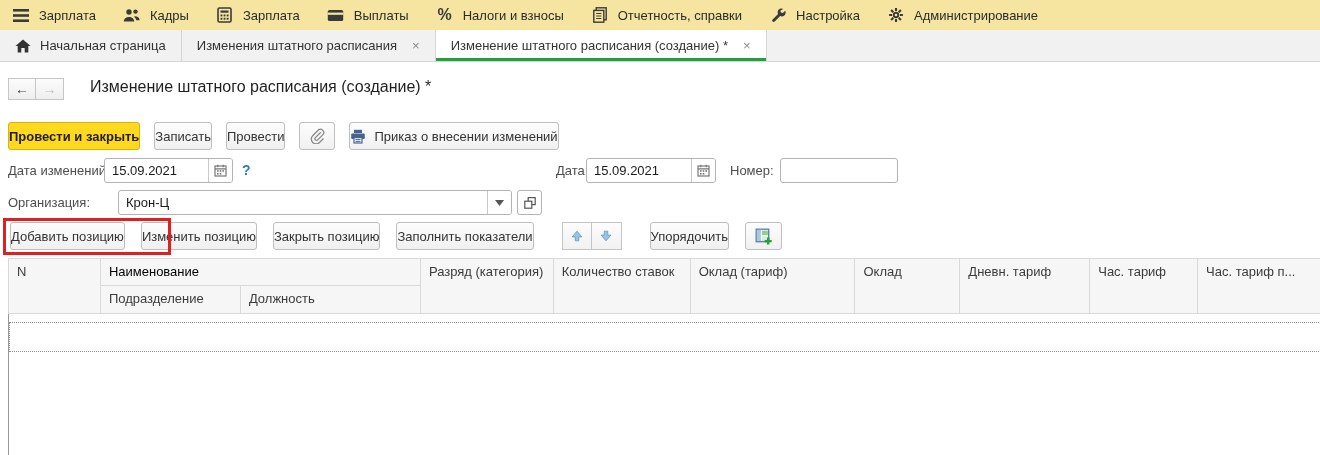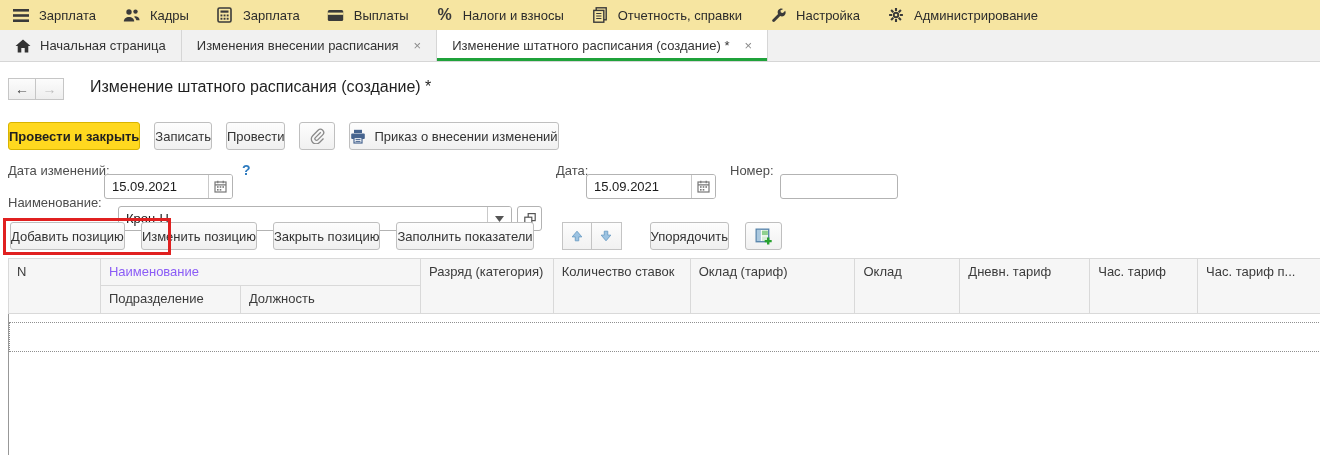--- a/index.html
+++ b/index.html
@@ -52,21 +52,21 @@
   }
   .btn.primary { background:#ffd81f; border-color:#d9b400; font-weight:bold; color:#1f1f1f; }
   .btn.iconbtn { padding:0 9px; }
 
   .toolbar { position:absolute; top:122px; left:8px; display:flex; gap:14px; align-items:center; }
 
   
   .frow { position:absolute; left:0; width:1320px; height:26px; }
   .flabel { position:absolute; top:5px; color:#4d4d4d; white-space:nowrap; }
   .field {
-    position:absolute; top:16px; height:25px; border:1px solid #b3b3b3; border-radius:3px;
+    position:absolute; top:0; height:25px; border:1px solid #b3b3b3; border-radius:3px;
     background:#fff; display:flex; align-items:center; overflow:hidden;
   }
   .field input {
     border:none; outline:none; flex:1; height:100%; padding:0 7px;
     font-family:inherit; font-size:13px; color:#1a1a1a; min-width:0; background:transparent;
   }
   .fbtn {
     width:24px; height:100%; border-left:1px solid #c9c9c9; display:flex;
     align-items:center; justify-content:center; cursor:pointer; background:#fff;
   }
@@ -91,21 +91,21 @@
     position:absolute; top:258px; left:8px; width:1312px; height:56px;
     display:flex; background:#f6f6f6; border:1px solid #d9d9d9; border-right:none;
   }
   .th {
     border-right:1px solid #d9d9d9; padding:5px 8px; color:#3b3b3b;
     white-space:nowrap; overflow:hidden; cursor:pointer;
   }
   .c-n{width:92px} .c-grade{width:133px} .c-count{width:137px} .c-salt{width:165px}
   .c-sal{width:105px} .c-day{width:130px} .c-hour{width:108px} .c-hour2{width:122px}
   .th-group { width:320px; display:flex; flex-direction:column; }
-  .name-top { height:27px; border-bottom:1px solid #d9d9d9; border-right:1px solid #d9d9d9; padding:5px 8px; color:#8b5cf6; cursor:pointer; }
+  .name-top { height:27px; border-bottom:1px solid #d9d9d9; border-right:1px solid #d9d9d9; padding:5px 8px; color:#000000; cursor:pointer; }
   .name-sub { display:flex; flex:1; }
   .c-dept{width:140px} .c-post{width:180px}
 
   
   .tbody { position:absolute; top:314px; left:8px; width:1312px; height:141px; border-left:1px solid #989898; }
   .empty-row {
     position:absolute; top:8px; left:0; width:1312px; height:30px;
     border-top:1px dotted #8f8f8f; border-bottom:1px dotted #8f8f8f; border-left:1px dotted #8f8f8f;
     cursor:pointer;
   }
@@ -207,21 +207,21 @@
   <div class="tabbar">
     <div class="tab">
       <span class="micon">
         <svg width="16" height="14" viewBox="0 0 16 14">
             <path d="M8 .5 15.5 7h-2.2v6.5H9.7V9H6.3v4.5H2.7V7H.5z" fill="#333"></path>
           </svg>
       </span>
       <span>Начальная страница</span>
     </div>
     <div class="tab">
-      <span>Изменения внесении расписания</span>
+      <span>Изменения штатного расписания</span>
       <span class="close">×</span>
     </div>
     <div class="tab active">
       <span>Изменение штатного расписания (создание) *</span>
       <span class="close">×</span>
     </div>
   </div>
 
   <div class="navbtns">
     <div class="navbtn">←</div>
@@ -291,21 +291,21 @@
       </span>
     </div>
 
     <span class="flabel" style="left:730px;">Номер:</span>
     <div class="field" style="left:780px; width:118px;">
       <input value="" style="">
     </div>
   </div>
 
   <div class="frow" style="top:190px;">
-    <span class="flabel" style="left:8px;">Наименование:</span>
+    <span class="flabel" style="left:8px;">Организация:</span>
     <div class="field" style="left:118px; width:394px;">
       <input value="Крон-Ц" style="">
       <span class="fbtn">
         <svg width="9" height="6" viewBox="0 0 9 6">
             <path d="M0 0h9L4.5 6z" fill="#555"></path>
           </svg>
       </span>
     </div>
     <div class="field" style="left:517px; width:25px; justify-content:center;">
       <span>

